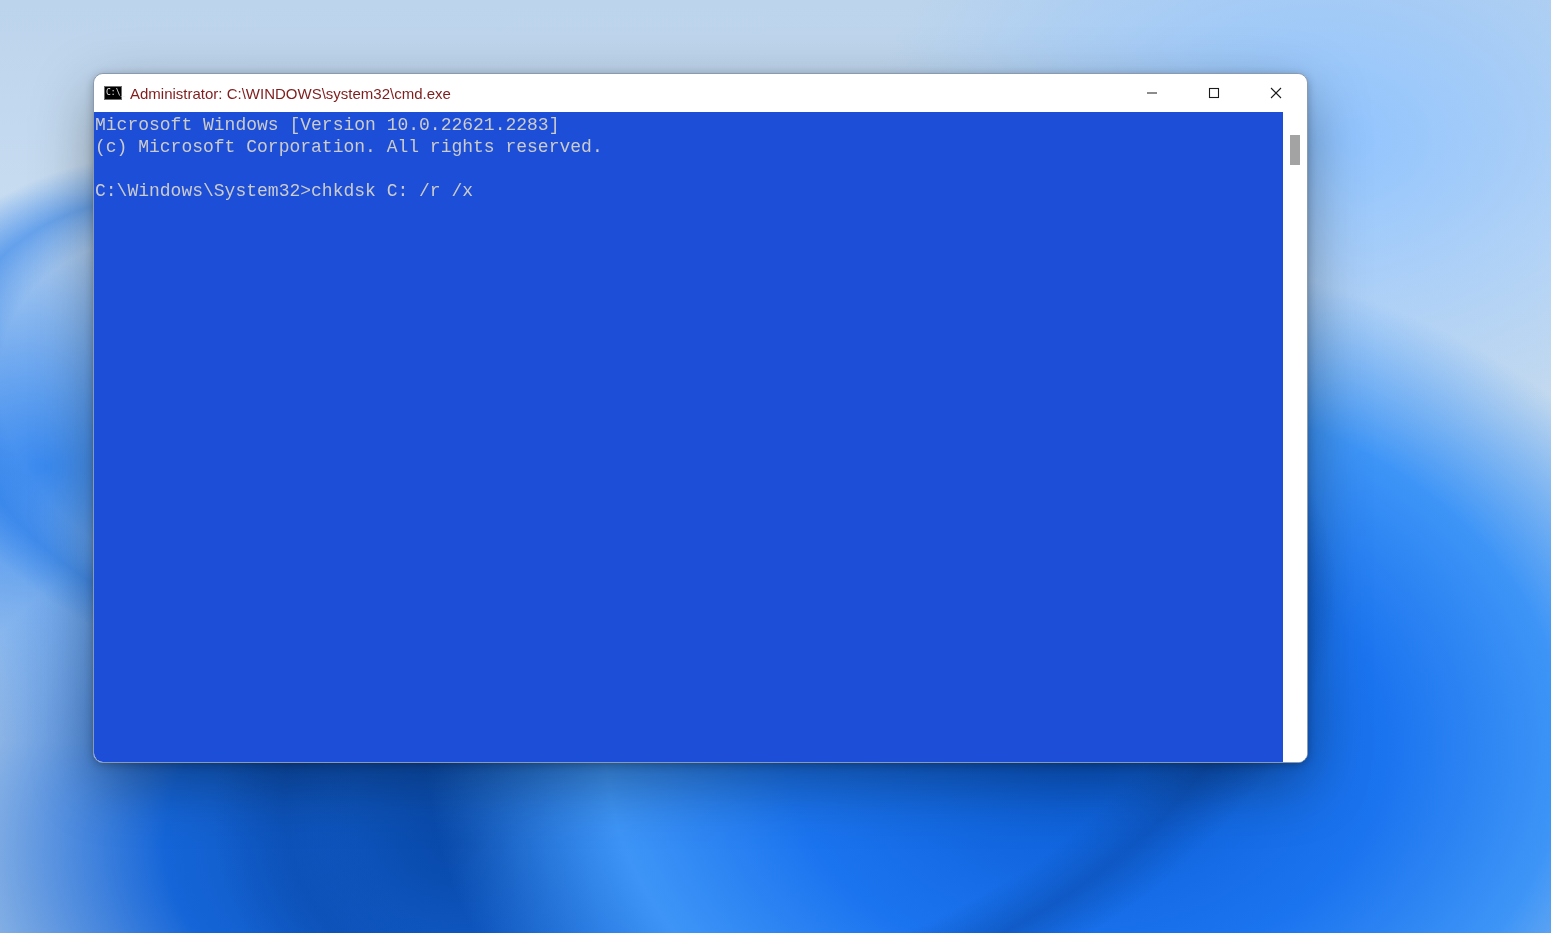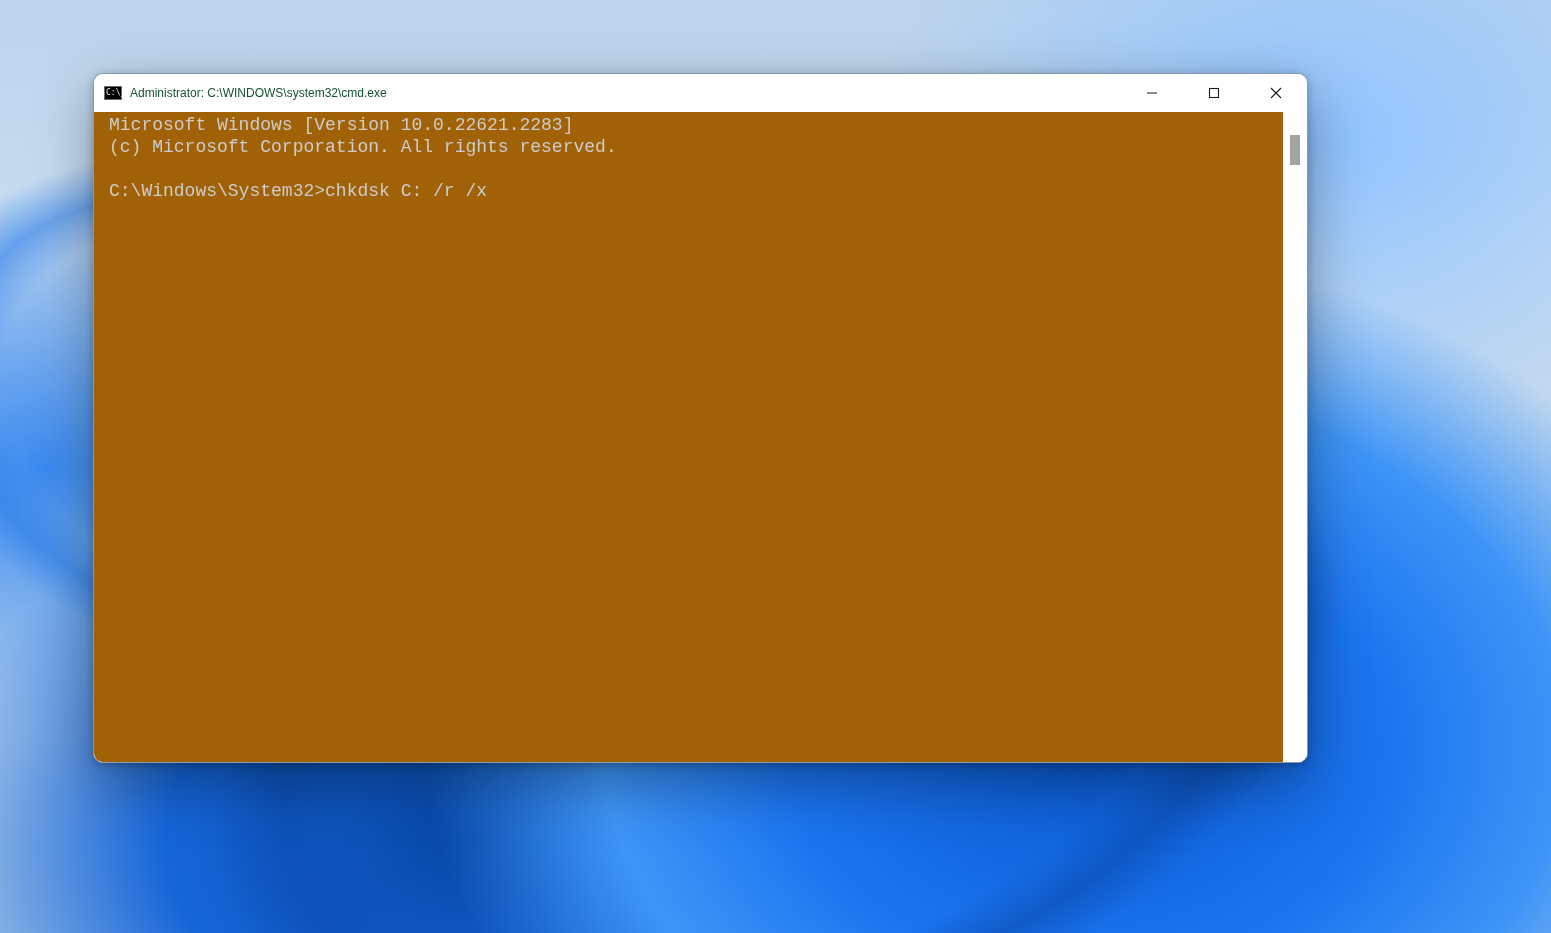--- a/index.html
+++ b/index.html
@@ -81,22 +81,22 @@
       content: "C:\\_";
       position: absolute;
       left: 1px;
       top: 0;
       font-size: 8px;
       line-height: 12px;
       color: #e8e8e8;
       font-family: Consolas, monospace;
     }
     .titlebar .title-text {
-      font-size: 12px;
-      color: #14532d;
+      font-size: 15px;
+      color: #7f1d1d;
       flex: 0 1 auto;
     }
     .titlebar .spacer {
       flex: 1 1 auto;
     }
     .win-controls {
       display: flex;
       height: 100%;
     }
     .win-btn {
@@ -116,26 +116,26 @@
       stroke-width: 1.1;
     }
 
     .terminal-wrap {
       flex: 1 1 auto;
       display: flex;
       background: #fff;
     }
     .terminal {
       flex: 1 1 auto;
-      background: #a16207;
+      background: #1d4ed8;
       color: #cccccc;
       font-family: Consolas, "Courier New", monospace;
       font-size: 18px;
       line-height: 22px;
-      padding: 2px 2px 2px 15px;
+      padding: 2px 2px 2px 1px;
       white-space: pre;
       border-bottom-left-radius: 6px;
     }
     .terminal .line {
       padding-left: 0;
     }
     .scrollbar-track {
       width: 24px;
       background: #fff;
       position: relative;

